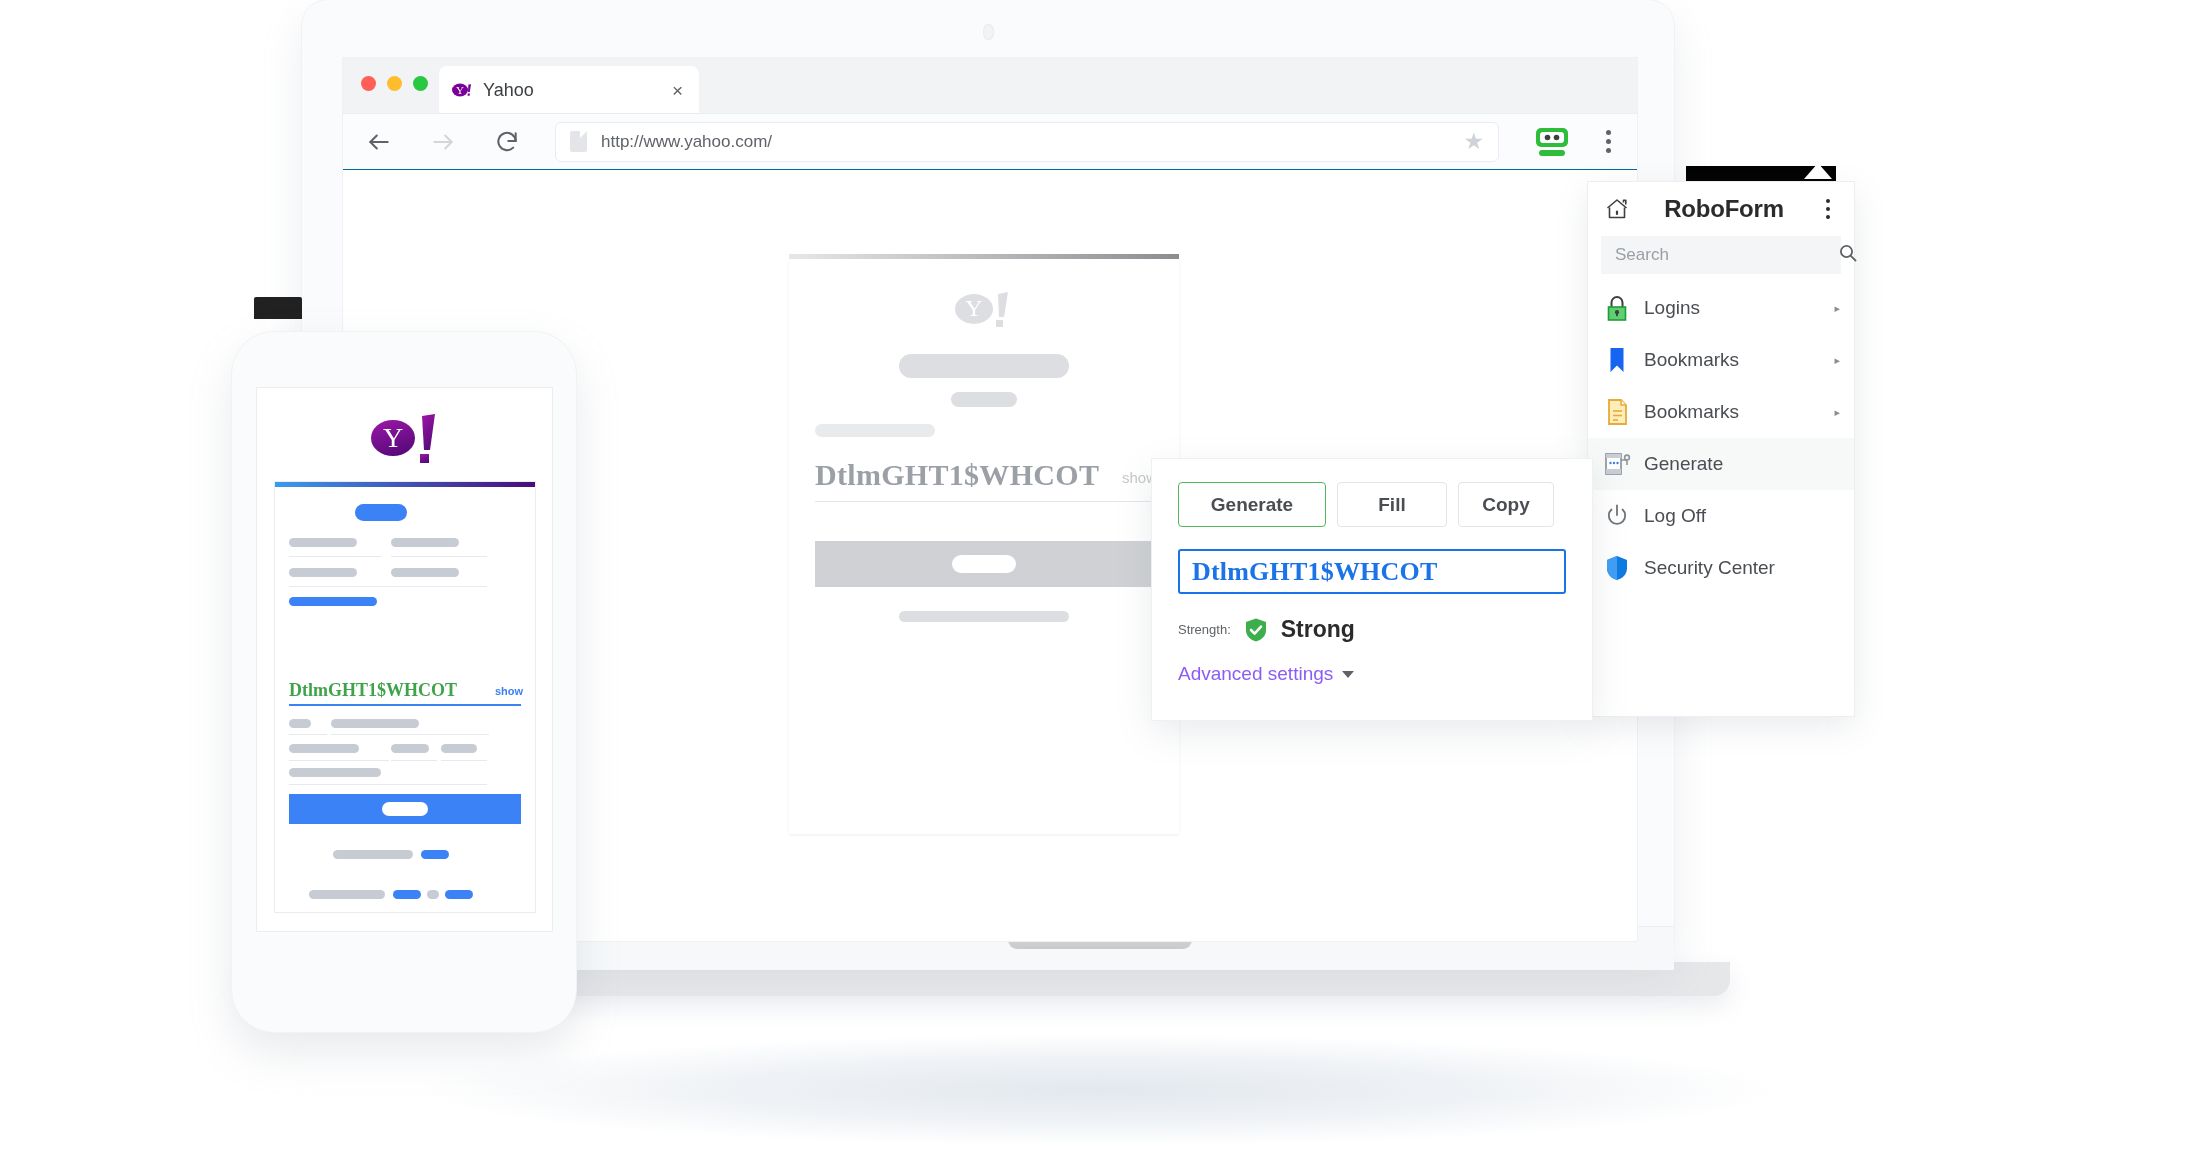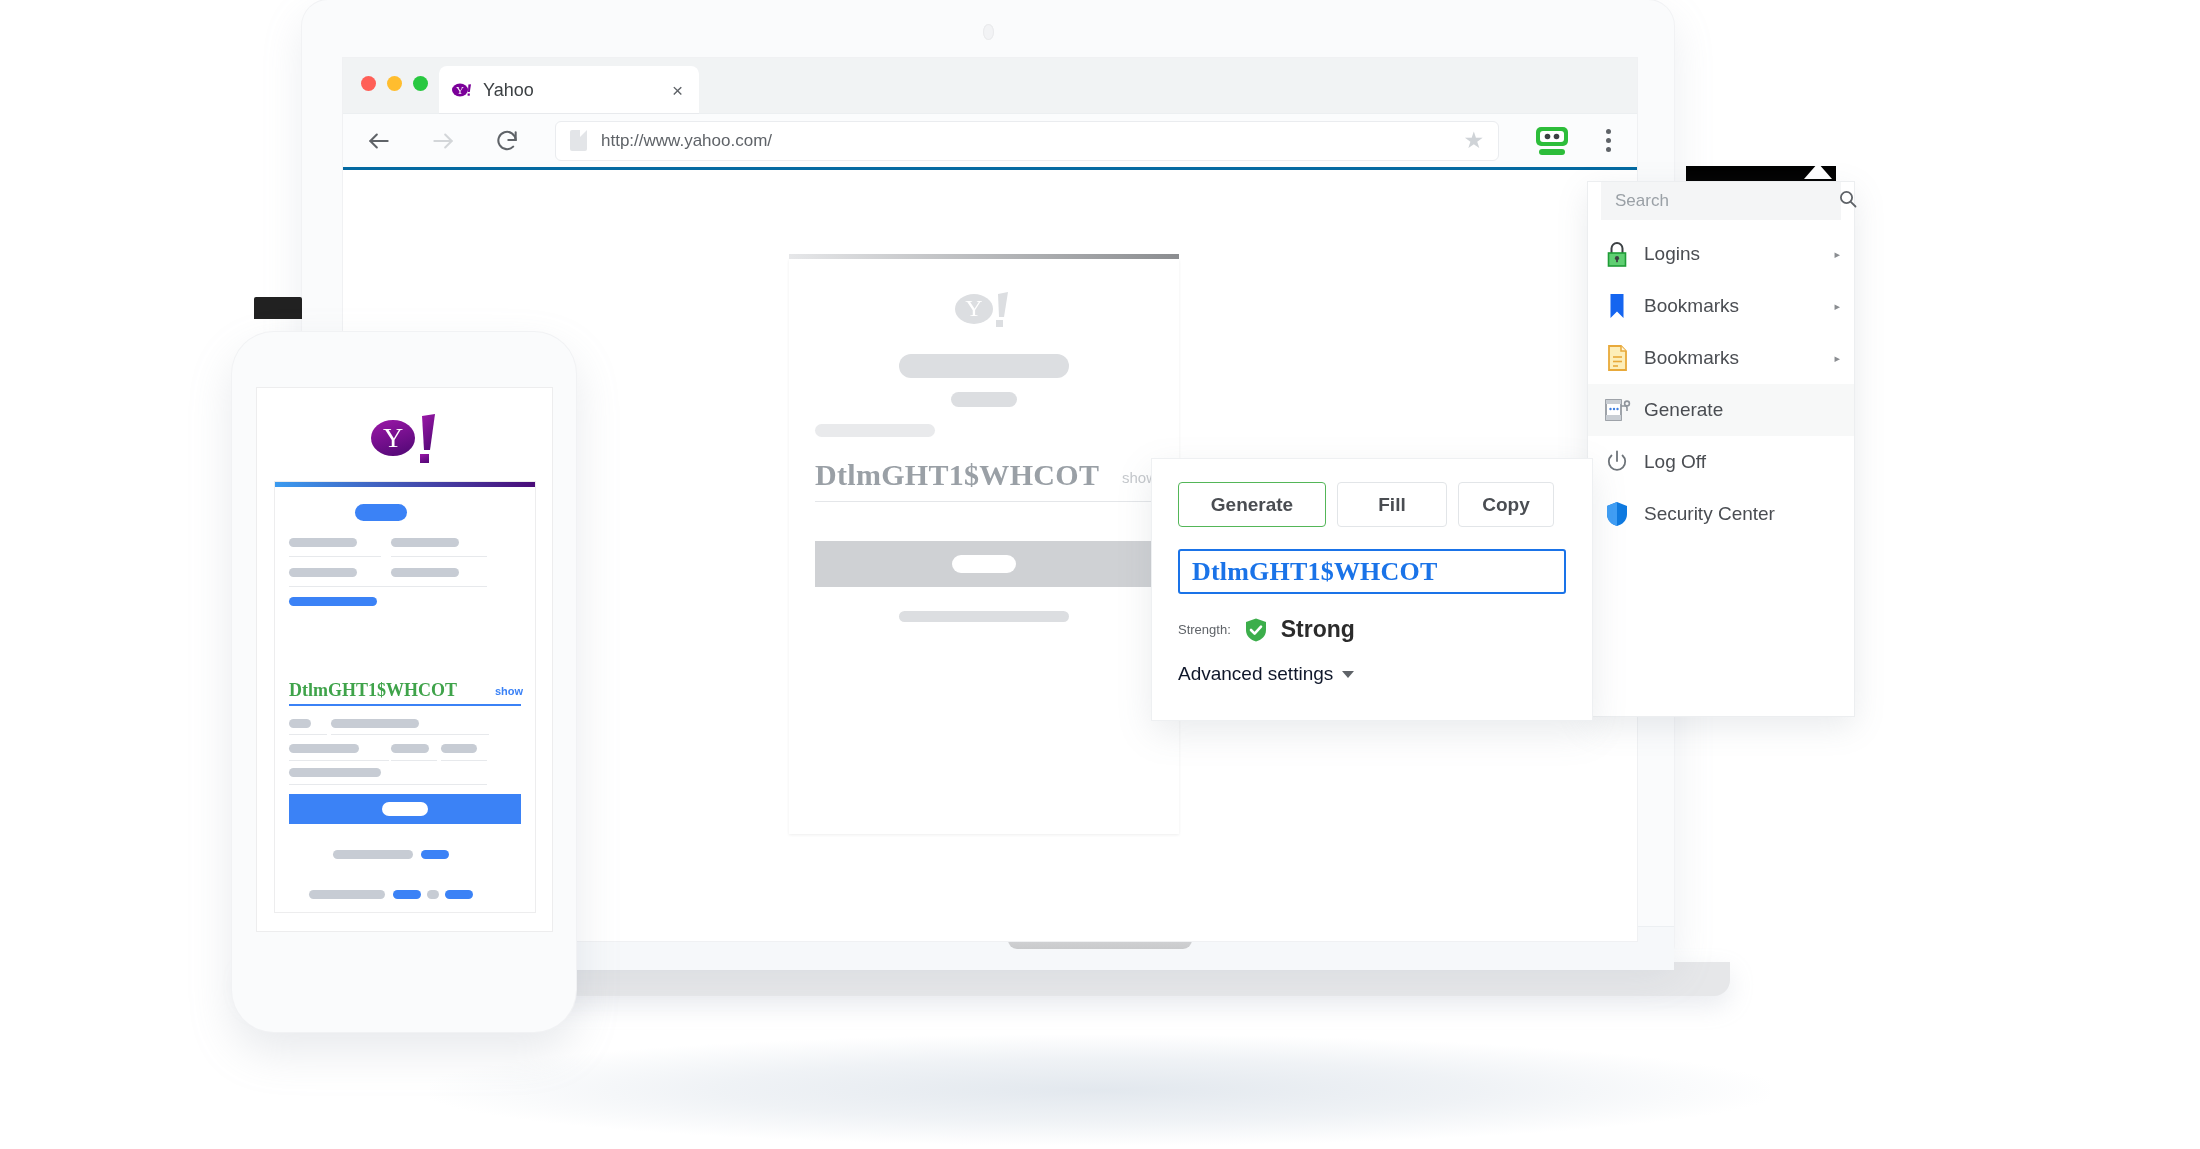--- a/index.html
+++ b/index.html
@@ -64,21 +64,21 @@
     display:flex; align-items:center; padding:0 12px;
     box-shadow: 0 -1px 0 #e8eaed inset;
   }
   .tab-favicon{ width:22px; height:22px; flex:0 0 22px; margin-right:10px; position:relative; }
   .tab-title{ font-size:18px; color:#3c4043; flex:1 1 auto; white-space:nowrap; }
   .tab-close{ font-size:19px; color:#5f6368; line-height:1; padding:2px 4px; cursor:pointer; }
 
   .toolbar{
     position:absolute; left:343px; top:114px; width:1294px; height:56px;
     background:#fbfcfd; display:flex; align-items:center; padding:0 16px;
-    border-bottom:3px solid #0369a1;
+    border-bottom:1px solid #0369a1;
     gap:16px;
   }
   .navbtn{ width:40px; height:40px; display:flex; align-items:center; justify-content:center; margin-right:8px; cursor:pointer;}
   .omnibox{
     flex:1 1 auto; height:40px; background:#ffffff; border:1px solid #eaecef; border-radius:6px;
     display:flex; align-items:center; padding:0 14px; margin:0 12px 0 4px;
   }
   .omni-doc{ width:17px; height:21px; background:#e3e5e8; border-radius:2px; margin-right:14px; position:relative; flex:0 0 17px;}
   .omni-doc:after{ content:""; position:absolute; right:0; top:0; border-left:7px solid #fff; border-bottom:7px solid #e3e5e8; }
   .omni-url{ font-size:17px; color:#5f6368; flex:1 1 auto; }
@@ -184,21 +184,21 @@
     margin:22px 26px 0 26px; height:45px; border:2px solid #1a73e8; border-radius:3px;
     display:flex; align-items:center; padding:0 12px;
   }
   .gen-pw{
     font-family:"Liberation Serif", serif; font-size:26px; font-weight:700; color:#1a73e8; letter-spacing:.2px;
   }
   .gen-strength{ margin:22px 26px 0 26px; display:flex; align-items:center; gap:12px;}
   .gen-strength .lbl{ font-size:13px; color:#5f6368;}
   .gen-strength .val{ font-size:23px; font-weight:700; color:#2b2b2b;}
   .shield-ok{ width:26px; height:26px;}
-  .gen-adv{ margin:20px 26px 0 26px; font-size:19px; color:#0f172a; cursor:pointer; display:flex; align-items:center; gap:9px;}
+  .gen-adv{ margin:20px 26px 0 26px; font-size:19px; color:#8b5cf6; cursor:pointer; display:flex; align-items:center; gap:9px;}
   .gen-adv .car{ width:0;height:0;border-left:6px solid transparent;border-right:6px solid transparent;border-top:7px solid #5f6368;}
 </style>
 </head>
 <body>
 
 <div id="stage">
 
   <div class="ground-shadow"></div>
 
   <div class="laptop-foot"></div>
@@ -358,20 +358,36 @@
       <span class="mblue" style="left:118px; top:408px; width:28px; height:9px;"></span>
       <span class="mph" style="left:152px; top:408px; width:12px; height:9px;"></span>
       <span class="mblue" style="left:170px; top:408px; width:28px; height:9px;"></span>
     </div>
   </div>
 
   <div class="rf-anchor-bar"></div>
   <div class="rf-arrow"></div>
 
   <div class="rf-popup">
+    <div class="rf-head">
+      <span class="rf-home-icon">
+        <svg width="26" height="24" viewBox="0 0 26 24" fill="none" stroke="#3c4043" stroke-width="1.6" stroke-linejoin="round">
+          <path d="M3.5 11 L13 3 L22.5 11"></path>
+          <path d="M5.5 10.5 V20.5 H20.5 V10.5"></path>
+          <path d="M19.5 5.5 V3.2 H21.8 V7.6"></path>
+          <line x1="13" y1="14.5" x2="13" y2="17" stroke-width="2.2" stroke-linecap="round"></line>
+        </svg>
+      </span>
+      <span class="rf-title">RoboForm</span>
+      <span class="rf-kebab">
+          <i></i>
+          <i></i>
+          <i></i>
+        </span>
+    </div>
 
     <div class="rf-search">
       <input type="text" placeholder="Search" style="">
       <span>
         <svg width="20" height="20" viewBox="0 0 20 20" fill="none" stroke="#5f6368" stroke-width="1.8" stroke-linecap="round">
           <circle cx="8.5" cy="8.5" r="5.6"></circle>
             <line x1="12.8" y1="12.8" x2="17.5" y2="17.5"></line>
         </svg>
       </span>
     </div>

